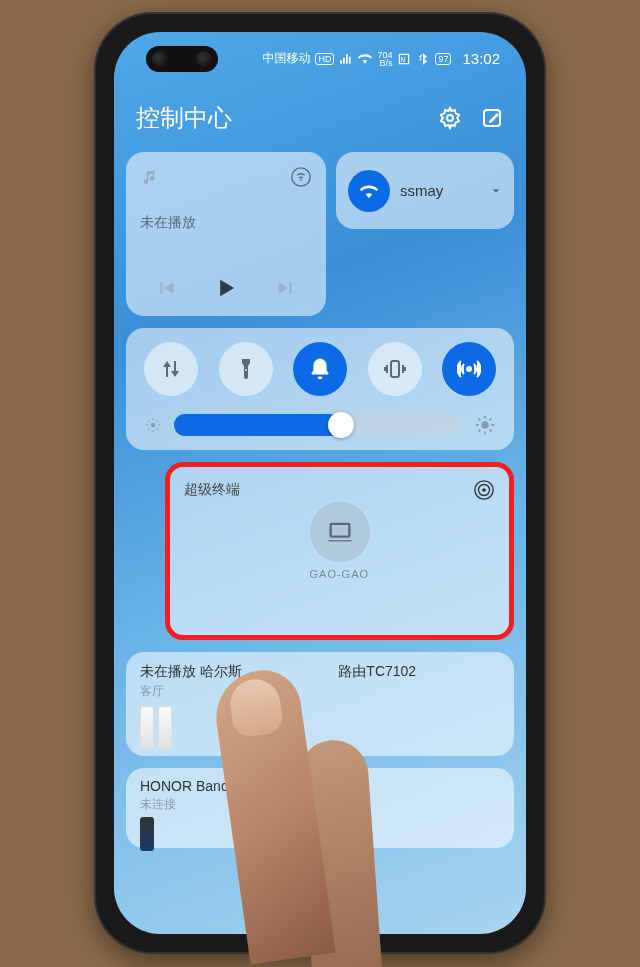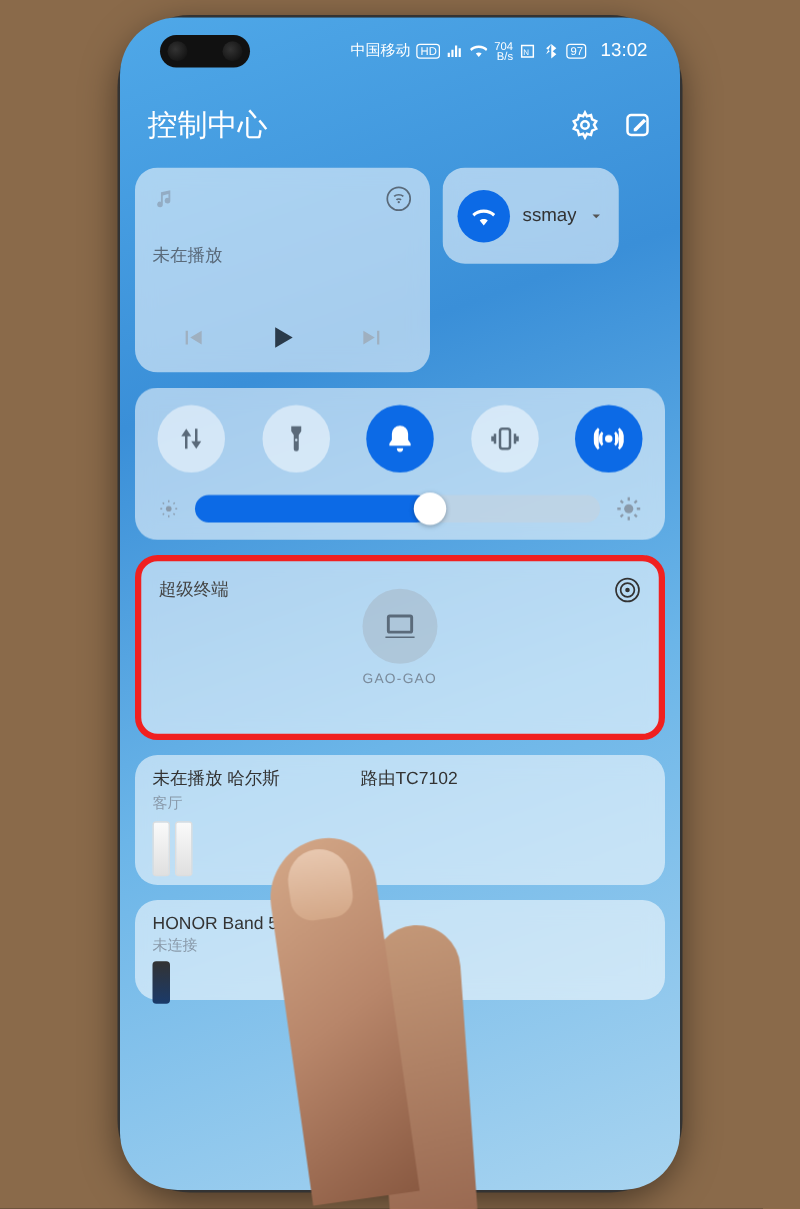--- a/index.html
+++ b/index.html
@@ -9,21 +9,21 @@
       font-family: -apple-system, "Helvetica Neue", Arial, sans-serif;
       position: relative;
       overflow: hidden;
     }
     .phone {
       position: absolute;
       left: 96px; top: 14px;
       width: 448px; height: 938px;
       background: #1a1a1a;
       border-radius: 56px;
-      padding: 0;
+      padding: 18px;
       box-shadow: 0 0 0 2px #333, 0 8px 30px rgba(0,0,0,0.5);
     }
     .screen {
       width: 100%; height: 100%;
       background: linear-gradient(160deg, #4fa8e8 0%, #3a8fd8 30%, #6bb5e8 60%, #a8d4f0 100%);
       border-radius: 46px;
       overflow: hidden;
       position: relative;
     }
     .camera-cutout {
@@ -72,21 +72,21 @@
     .note-icon { width: 18px; height: 18px; fill: #8a9db0; opacity: 0.7; }
     .cast-icon { width: 22px; height: 22px; fill: #5a6a7a; }
     .media-label { font-size: 14px; color: #5a6a7a; margin-top: 26px; }
     .media-controls {
       position: absolute; bottom: 14px; left: 0; right: 0;
       display: flex; justify-content: space-around; align-items: center;
       padding: 0 12px;
     }
     .mc { width: 22px; height: 22px; fill: #9fb0c0; }
     .mc.play { width: 28px; height: 28px; fill: #2a3a4a; }
-    .quick-col { width: 178px; display: flex; flex-direction: row; gap: 10px; }
+    .quick-col { width: 178px; display: flex; flex-direction: column; gap: 10px; }
     .quick-row {
       height: 77px; display: flex; align-items: center;
       padding: 0 12px; gap: 10px;
     }
     .qicon {
       width: 42px; height: 42px; border-radius: 50%;
       display: flex; align-items: center; justify-content: center;
       background: #0c6ae6; flex-shrink: 0;
     }
     .qicon svg { width: 22px; height: 22px; fill: #fff; }
@@ -112,22 +112,23 @@
       position: absolute; left: 0; top: 0; bottom: 0;
       background: #0c6ae6; border-radius: 11px;
     }
     .slider-thumb {
       position: absolute; top: -2px; width: 26px; height: 26px;
       border-radius: 50%; background: #fff;
       box-shadow: 0 1px 4px rgba(0,0,0,0.3);
       transform: translateX(-50%);
     }
     .super-panel {
-      position: relative; height: 148px;
+      position: relative; height: 178px;
       border: 5px solid #f02020;
+      margin-left: 39px;
     }
     .sp-head {
       display: flex; justify-content: space-between; align-items: center;
       padding: 12px 14px 0 14px;
     }
     .sp-title { font-size: 14px; color: #444; }
     .sp-icon { width: 22px; height: 22px; fill: #333; }
     .sp-device {
       position: absolute; left: 50%; top: 44%;
       transform: translate(-50%, -50%);
@@ -325,21 +326,21 @@
                 <path d="M2 19h20v1H2z"></path>
               </svg>
           </div>
           <div class="devname">GAO-GAO</div>
         </div>
       </div>
 
       <div class="panel card2">
         <div>
           <span class="card2-title">未在播放 哈尔斯</span>
-          <span class="card2-title" style="margin-left:60px">路由TC7102</span>
+          <span class="card2-title" style="margin-left:92px">路由TC7102</span>
         </div>
         <div class="card2-sub">客厅</div>
         <div class="router-imgs">
           <div class="router-img"></div>
           <div class="router-img"></div>
         </div>
       </div>
 
       <div class="panel card3">
         <div class="card2-title">HONOR Band 5-</div>

